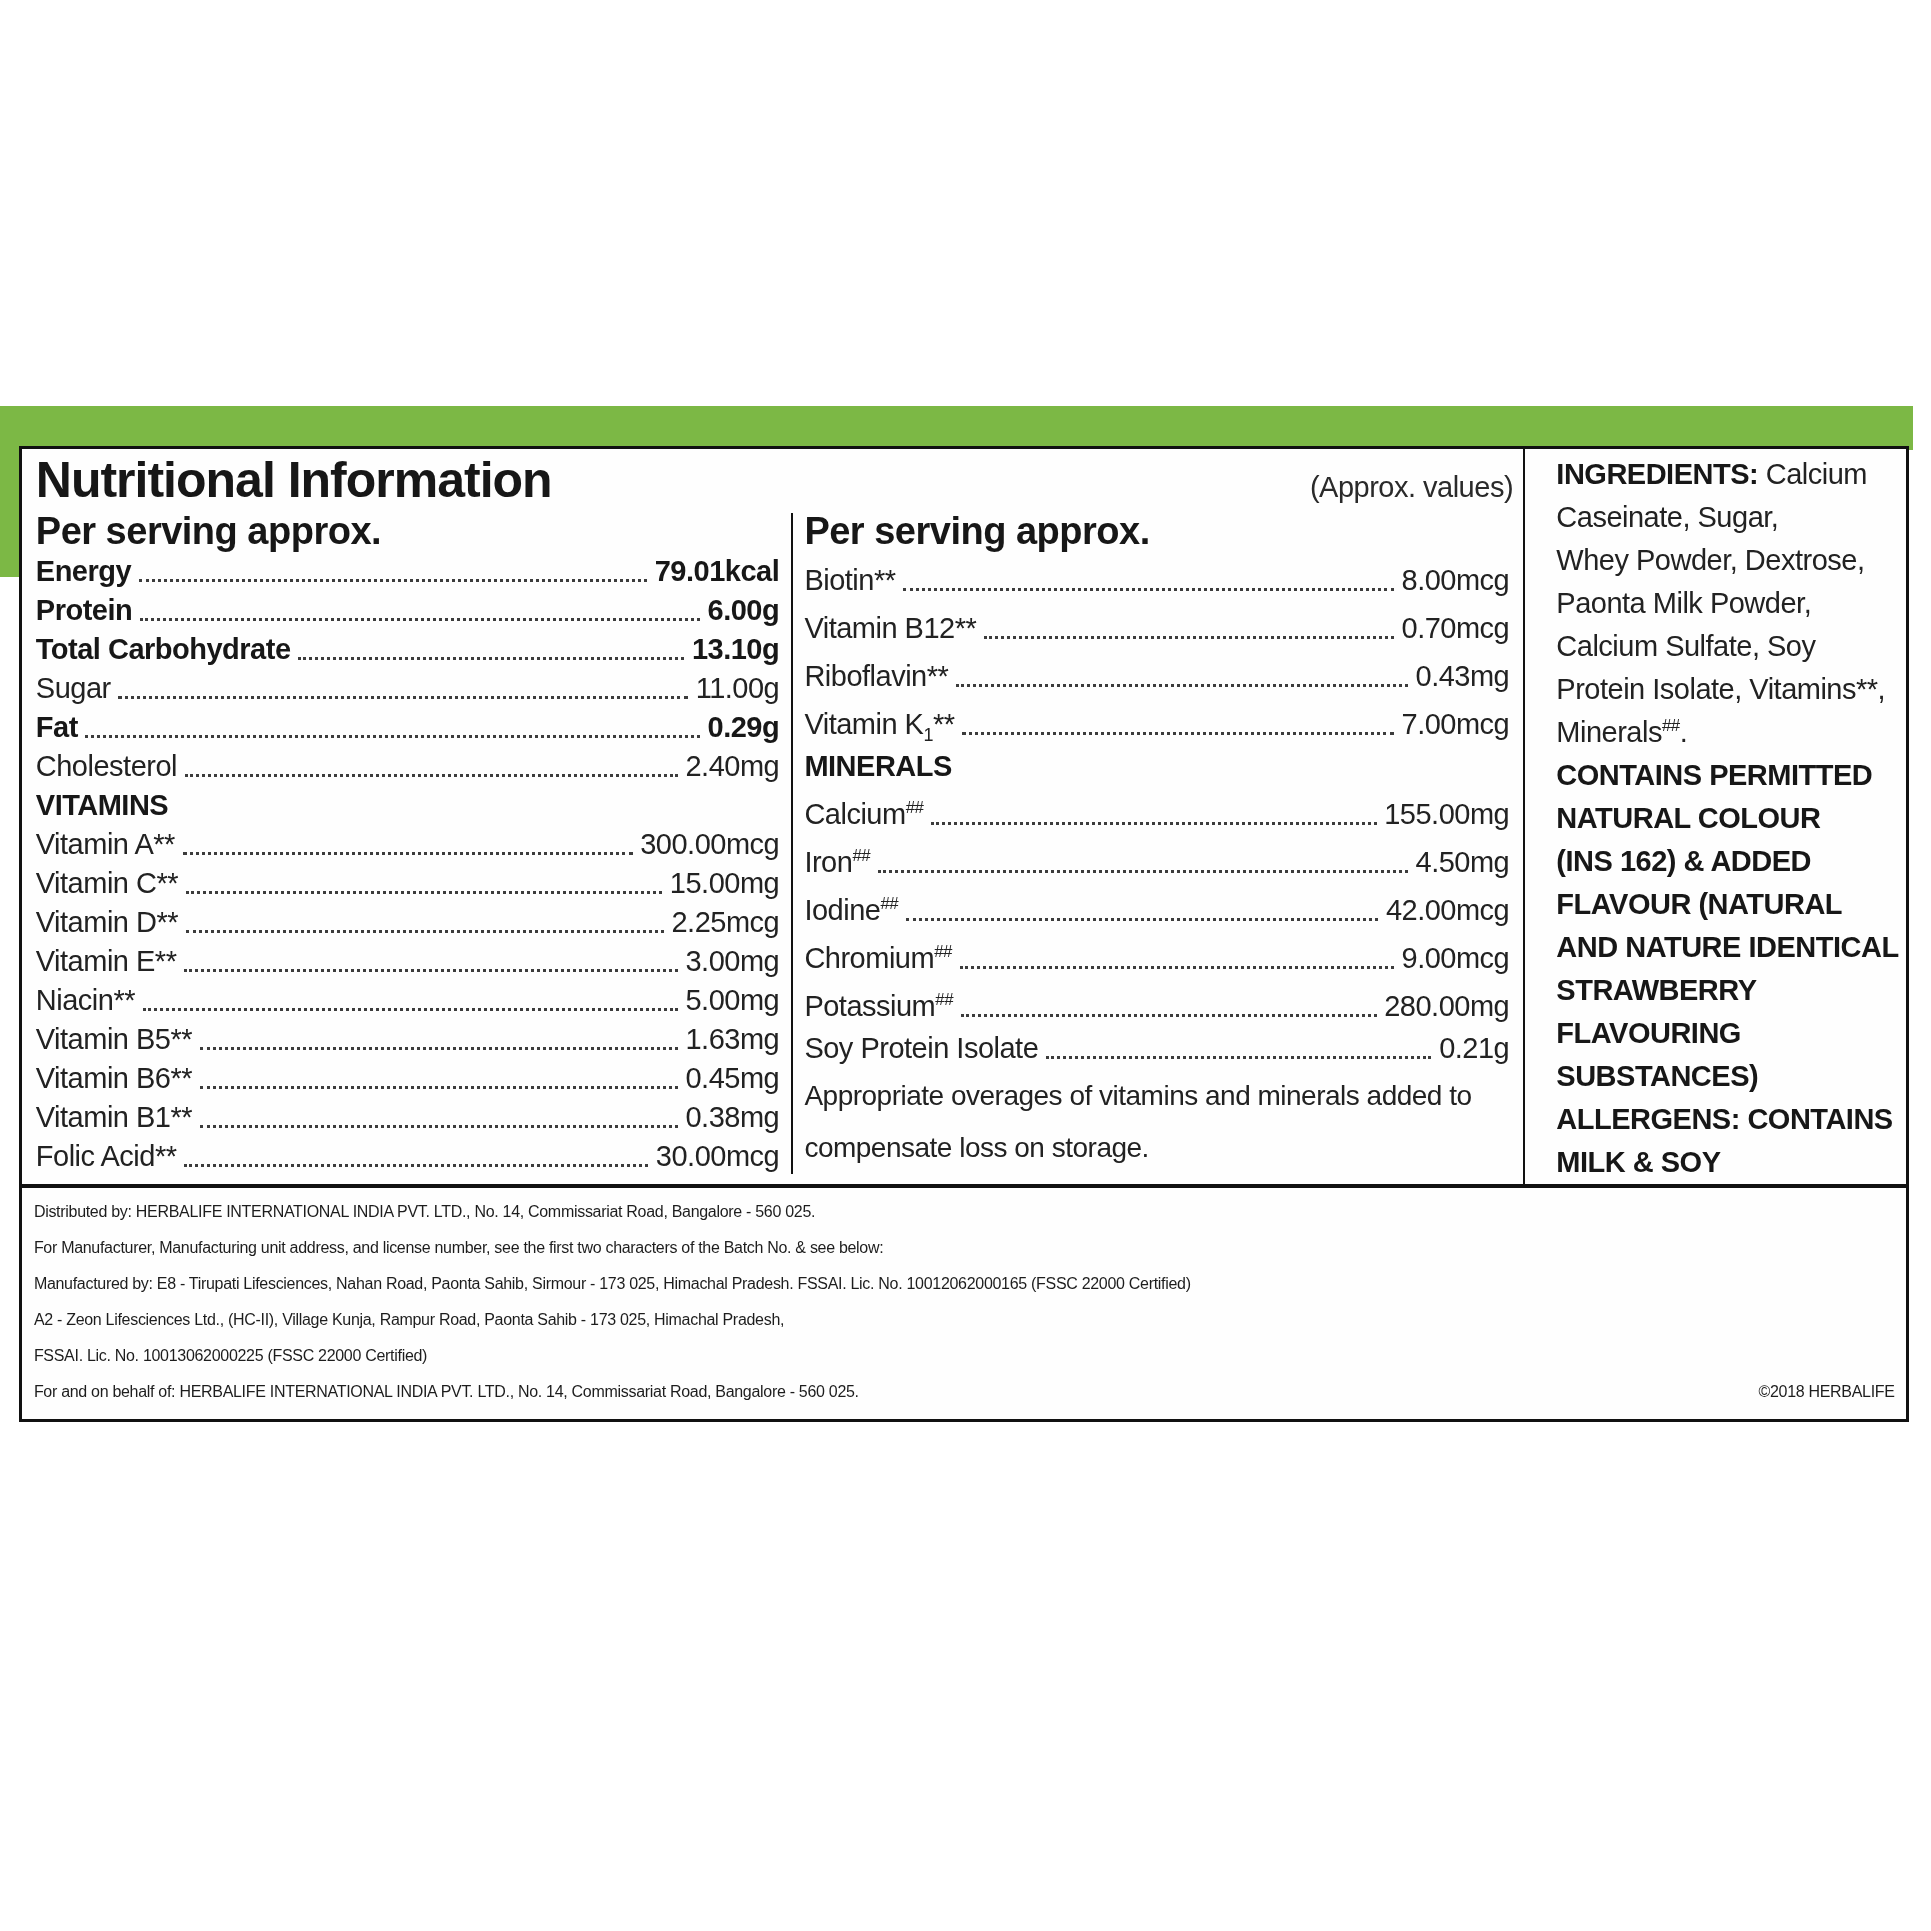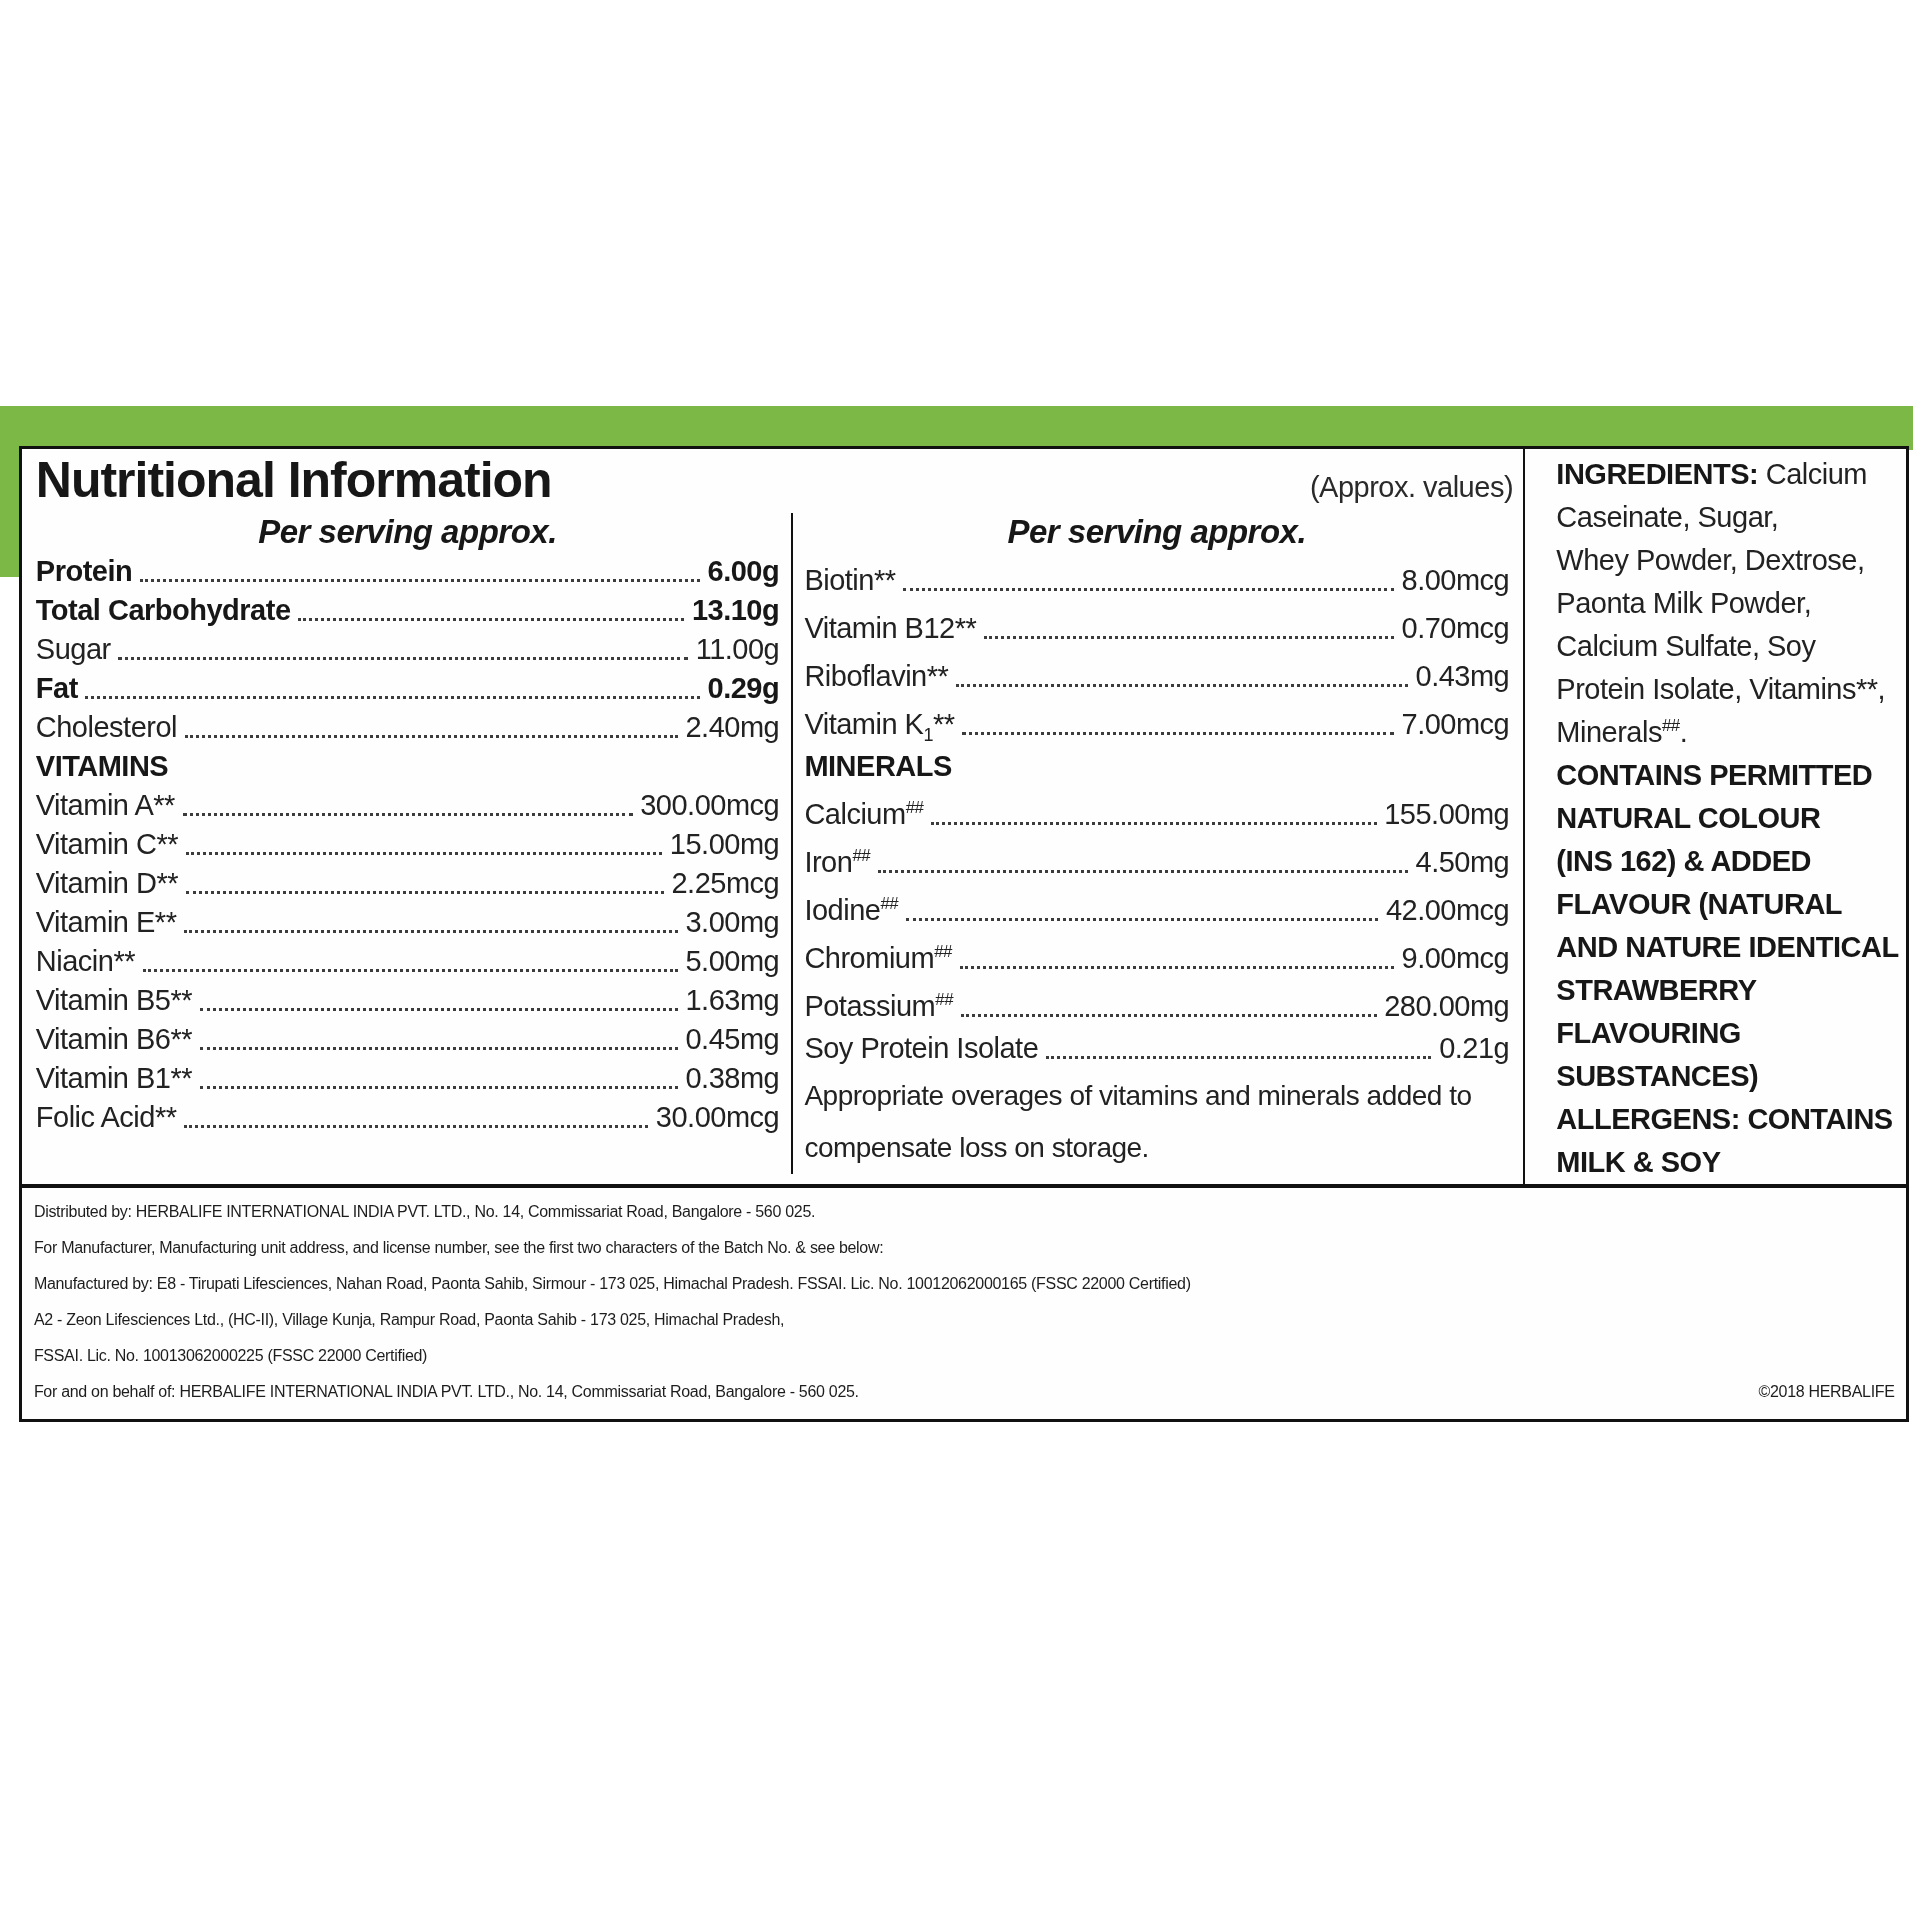--- a/index.html
+++ b/index.html
@@ -12,22 +12,22 @@
   .upper{display:flex;}
   .main-area{width:1511px;box-sizing:border-box;padding:1.9px 0 0 13.5px;}
   .title-row{display:flex;align-items:baseline;justify-content:space-between;padding-right:9.7px;}
   .title{font-size:50px;font-weight:bold;letter-spacing:-1px;color:#171717;white-space:nowrap;}
   .approx{font-size:29px;letter-spacing:-0.5px;color:#2a2a2a;white-space:nowrap;}
   .serving-line{font-size:29px;letter-spacing:-0.5px;margin-top:1.9px;color:#1d1d1d;}
   .serving-line .gap{display:inline-block;width:39px;}
   .cols{display:flex;margin-top:3.9px;}
   .col-left{width:755px;box-sizing:border-box;padding-right:11.6px;}
   .col-mid{flex:1;box-sizing:border-box;border-left:2.9px solid #111;padding:0 13.5px 0 11.6px;}
-  .col-head{font-size:33px;font-weight:bold;text-align:center;letter-spacing:-0.5px;
-            line-height:37px;color:#171717;font-style:italic;}
+  .col-head{font-size:38px;font-weight:bold;text-align:left;letter-spacing:-0.5px;
+            line-height:37px;color:#171717;}
   .nrow{display:flex;align-items:flex-end;height:39px;font-size:29px;letter-spacing:-0.5px;
         color:#222;}
   .col-mid .nrow{height:48px;}
   .col-mid .nrow.tight{height:42px;}
   .nl,.nv{white-space:nowrap;line-height:35px;}
   .nrow.b .nl,.nrow.b .nv{font-weight:bold;color:#171717;}
   .nrow.sect{font-weight:bold;color:#171717;}
   .dots{flex:1;margin:0 7.7px 6.8px 7.7px;border-bottom:3.9px dotted #3c3c3c;min-width:19.3px;}
   sup.sp{font-size:0.58em;vertical-align:super;line-height:0;}
   sub.sb{font-size:0.62em;line-height:0;position:relative;top:0.05em;}
@@ -55,20 +55,25 @@
           <span class="title">Nutritional Information</span>
           <span class="approx">(Approx. values)</span>
         </div>
 
         <div class="cols">
 
           <div class="col-left">
             <div class="col-head">Per serving approx.</div>
 
             <div class="nrow b">
+              <span class="nl"><span>Energy</span></span>
+                <span class="dots"></span>
+                <span class="nv">79.01kcal</span>
+            </div>
+            <div class="nrow b">
               <span class="nl"><span>Protein</span></span>
                 <span class="dots"></span>
                 <span class="nv">6.00g</span>
             </div>
             <div class="nrow b">
               <span class="nl"><span>Total Carbohydrate</span></span>
                 <span class="dots"></span>
                 <span class="nv">13.10g</span>
             </div>
             <div class="nrow">

